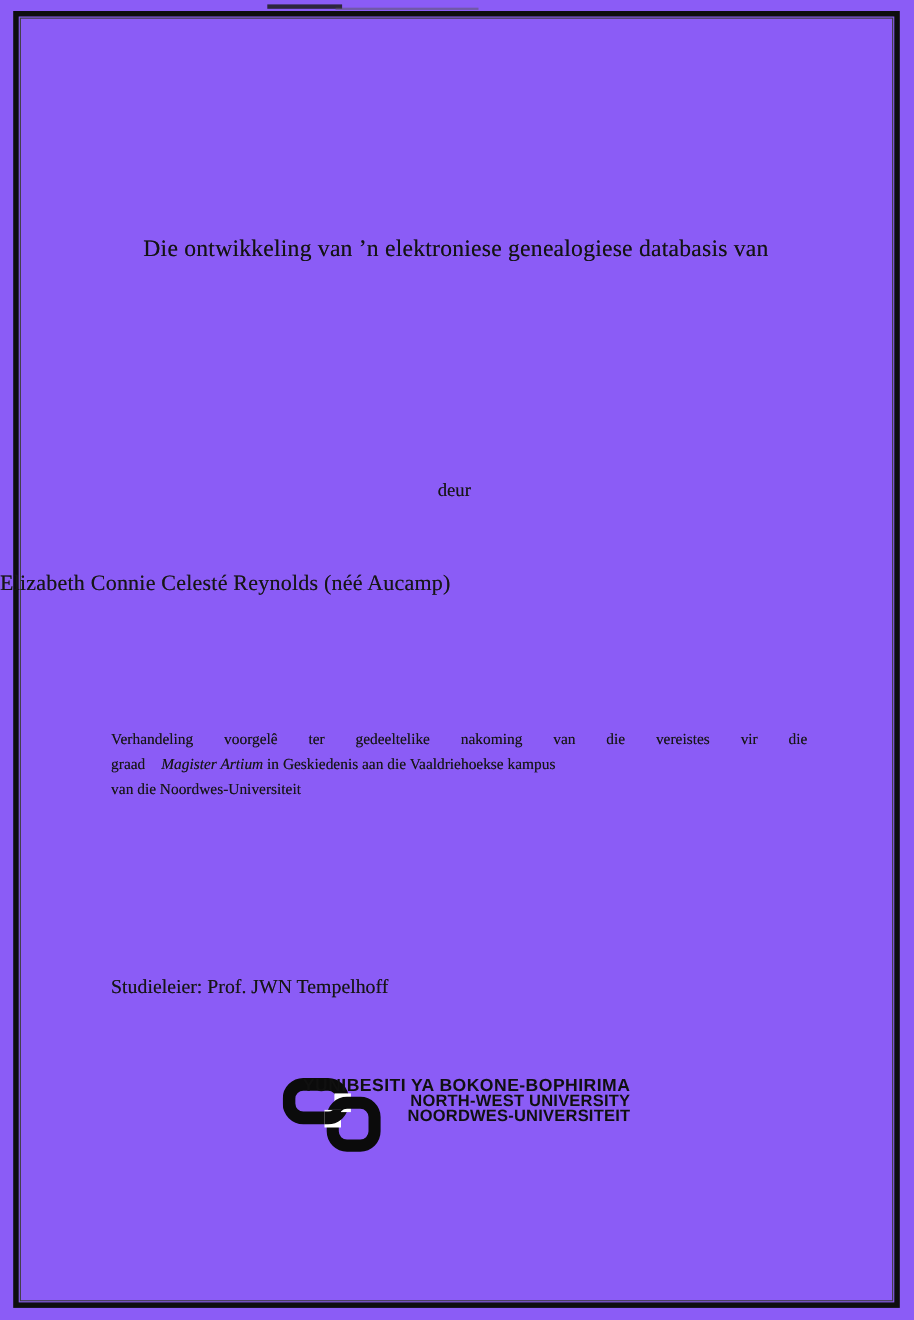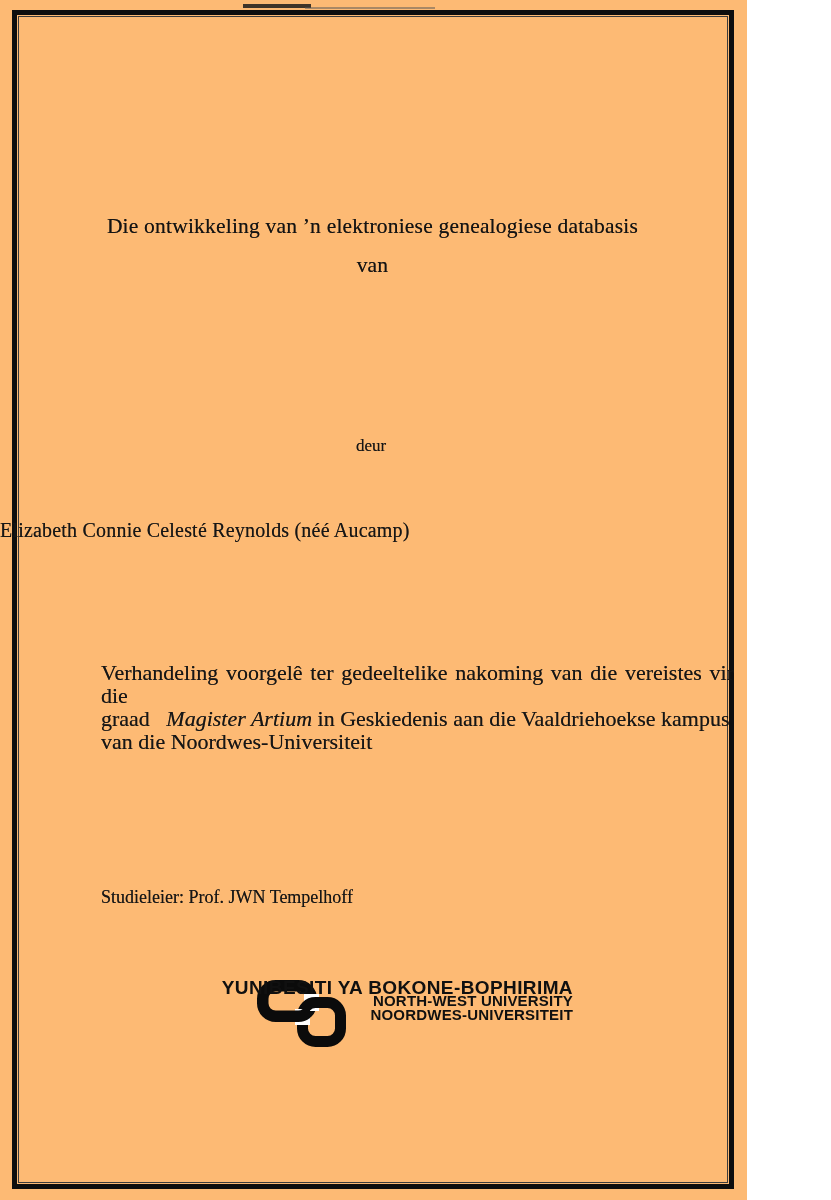--- a/index.html
+++ b/index.html
@@ -1,48 +1,48 @@
 <!DOCTYPE html>
 <html><head>
 <meta charset="utf-8">
 <style>
   html,body{margin:0;padding:0;background:#ffffff;}
   .page{
-    position:relative;width:747px;height:1200px;background:#fdba74;overflow:hidden;
+    position:relative;width:831px;height:1200px;background:#8b5cf6;overflow:hidden;
     font-family:"Liberation Serif","DejaVu Serif",serif;color:#161616;
     text-shadow:0 0 .5px rgba(25,25,25,.65);
   }
   
   .frame{position:absolute;left:12px;top:10px;right:13px;bottom:11px;border:5px solid #0e0e0e;}
   .frame-inner{position:absolute;inset:1px;border:1.5px solid #3c3c3c;}
   
   .artifact-1{position:absolute;left:243px;top:4px;width:68px;height:4px;background:#1c1c1c;opacity:.85;}
   .artifact-2{position:absolute;left:305px;top:7px;width:130px;height:2px;background:#555;opacity:.5;}
 
   .title{
     position:absolute;left:90px;right:92px;top:207px;text-align:center;
     font-size:21.5px;line-height:38.5px;letter-spacing:.2px;color:#131313;
   }
   .byline{position:absolute;left:0;right:5px;top:436px;text-align:center;font-size:17px;}
   .author{position:absolute;left:0;right:0;top:519px;text-align:left;font-size:20px;letter-spacing:.2px;}
 
-  .statement{position:absolute;left:101px;width:633px;top:661px;font-size:22px;line-height:23px;}
+  .statement{position:absolute;left:101px;width:633px;top:661px;font-size:14px;line-height:23px;}
   .st-line1{text-align:justify;text-align-last:justify;}
   .st-line2 i{font-style:italic;margin-left:11px;}
 
   .supervisor{position:absolute;left:101px;top:884px;font-size:18px;line-height:27.5px;}
 
   .logo{position:absolute;left:257px;top:978px;width:322px;height:82px;}
   .logo-mark{position:absolute;left:0;top:2px;width:90px;height:68px;}
   .logo-text{
     position:absolute;right:6px;top:3px;text-align:right;
     font-family:"Liberation Sans","DejaVu Sans",sans-serif;font-weight:700;color:#101010;
     line-height:13.4px;text-shadow:none;
   }
-  .logo-text .lt1{font-size:19px;letter-spacing:.4px;white-space:nowrap;}
+  .logo-text .lt1{font-size:16px;letter-spacing:.4px;white-space:nowrap;}
   .logo-text .lt2,.logo-text .lt3{font-size:15px;letter-spacing:.2px;white-space:nowrap;}
 </style>
 </head>
 <body>
 
 <div class="page">
 
   <div class="artifact-1"></div>
   <div class="artifact-2"></div>
 

